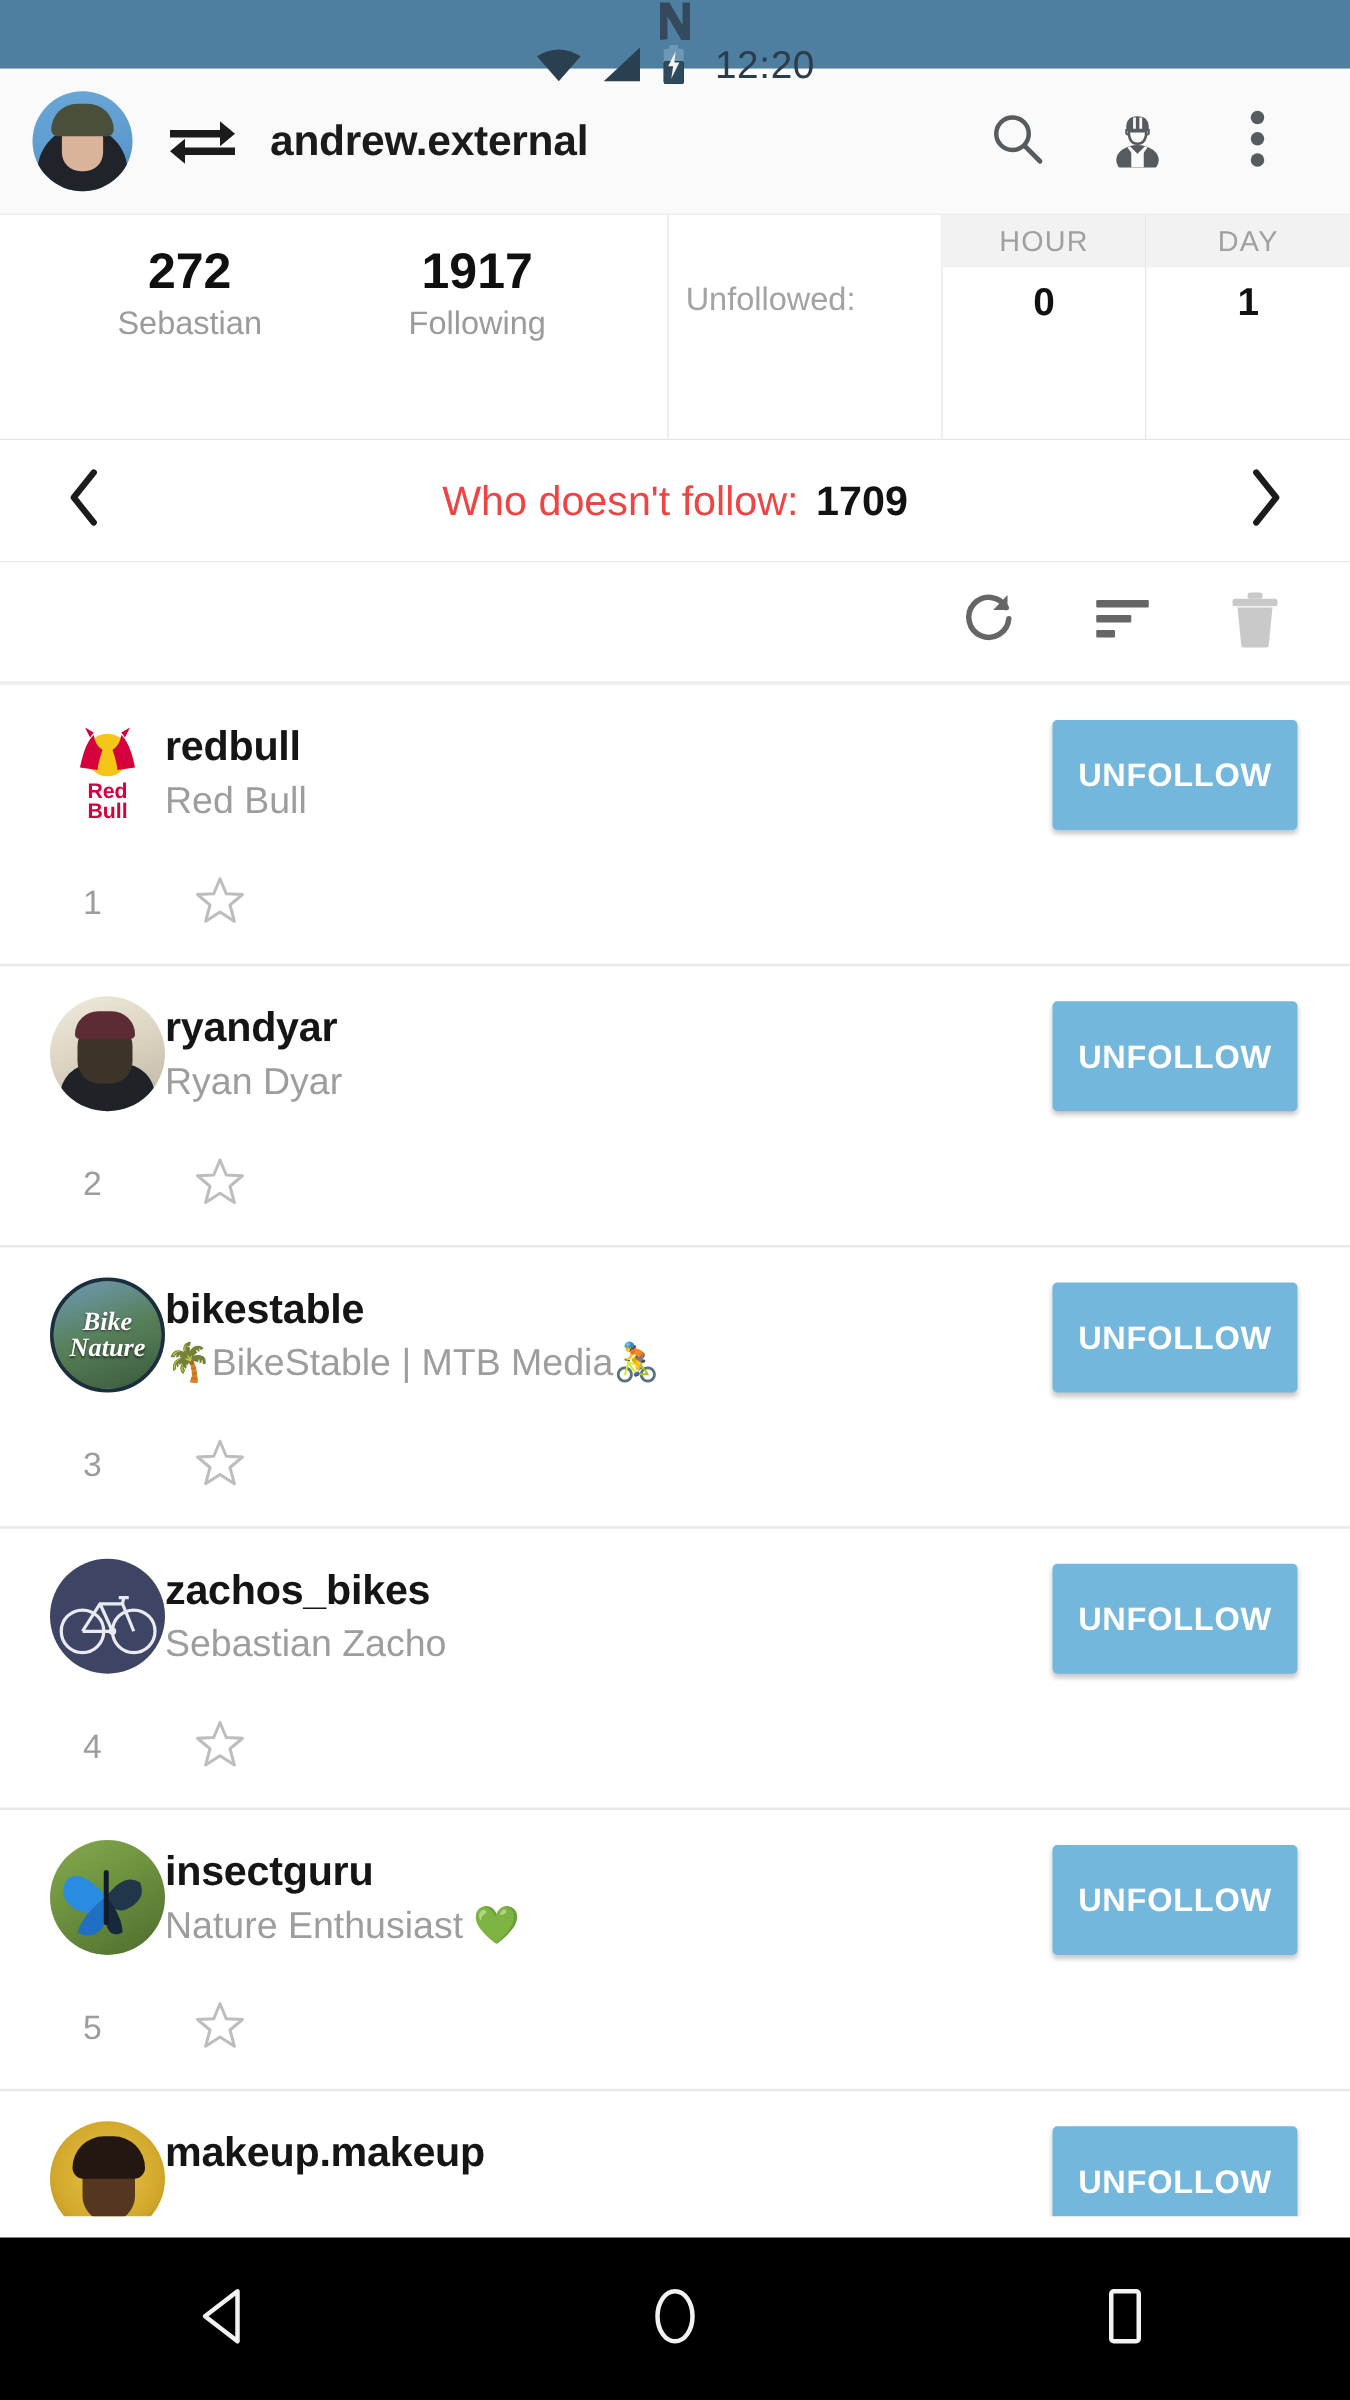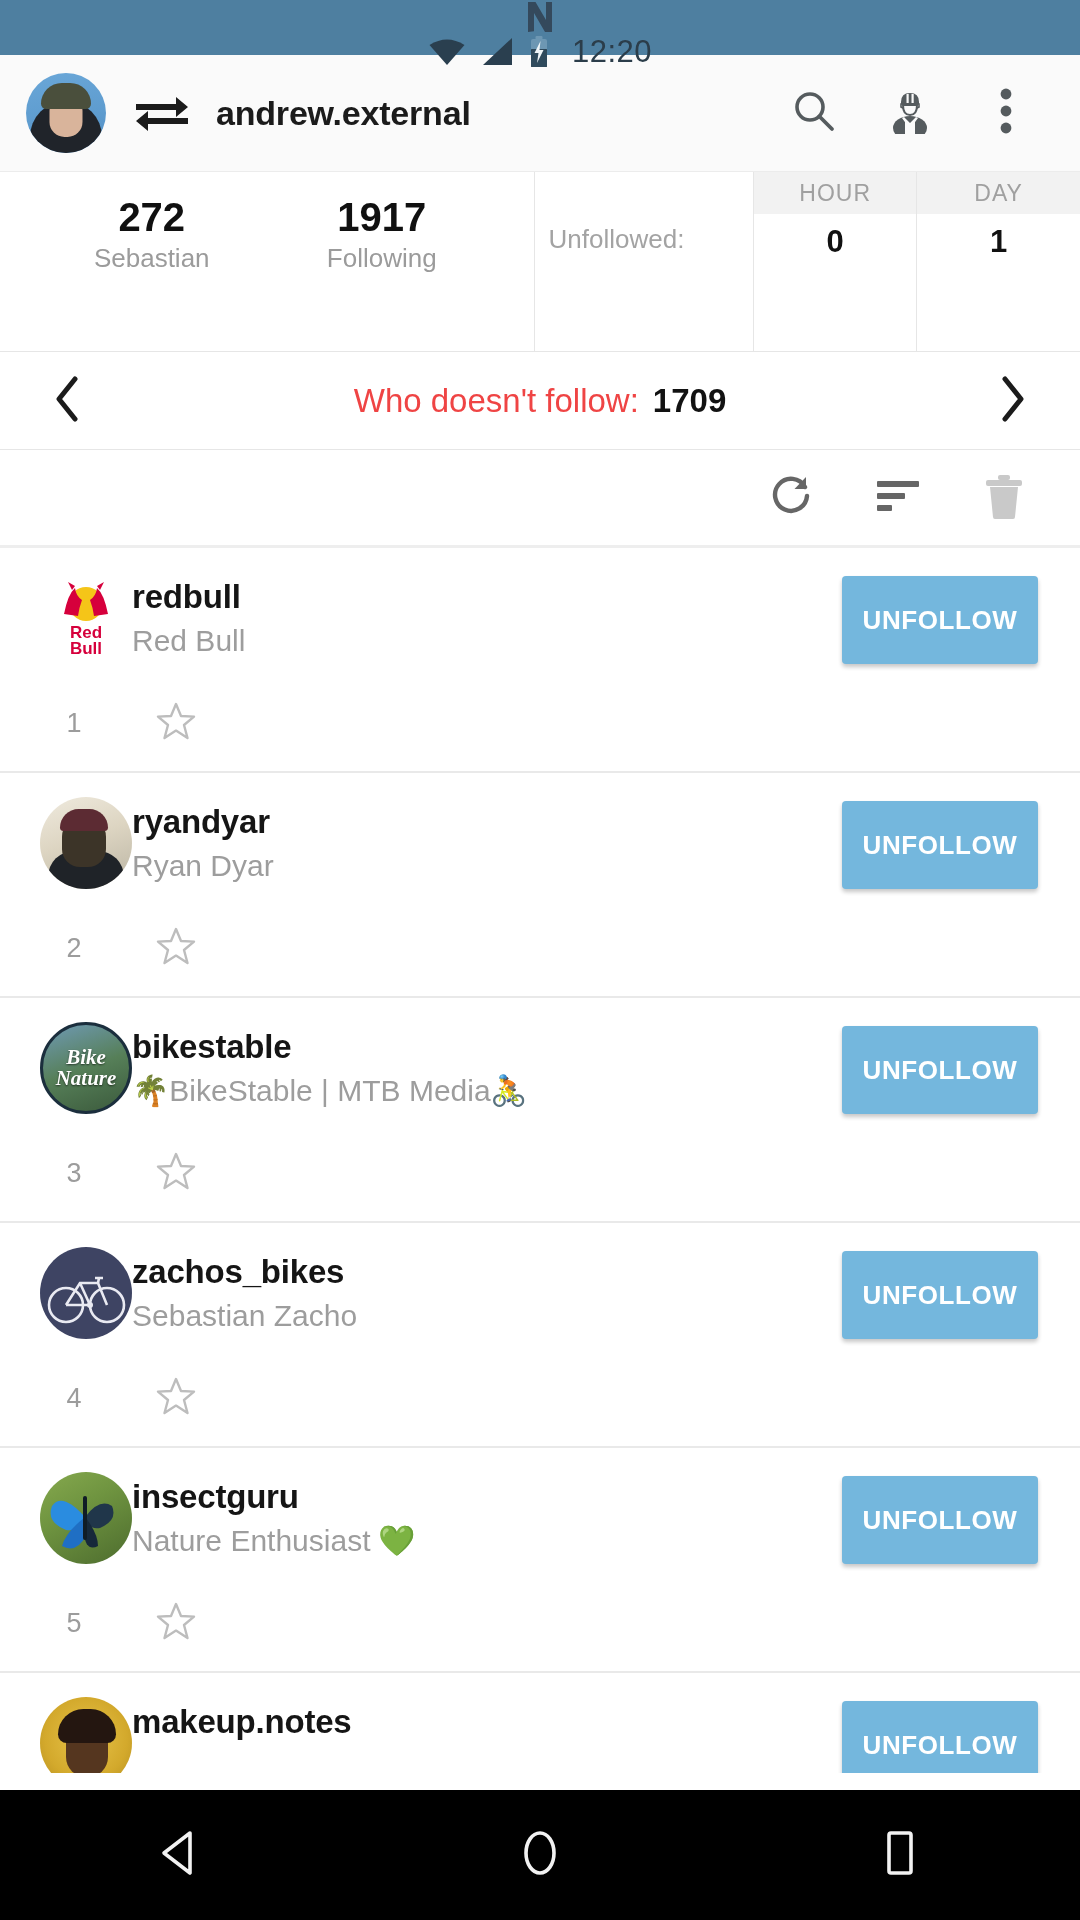--- a/index.html
+++ b/index.html
@@ -489,21 +489,21 @@
       </div>
     </div>
 
     <div class="urow partial">
       <div class="urow-top">
         <div class="uavatar av-makeup">
           <div class="m-face"></div>
           <div class="m-hair"></div>
         </div>
         <div class="uinfo">
-          <div class="uname">makeup.notes</div>
+          <div class="uname">makeup.makeup</div>
         </div>
       </div>
       <button class="ubtn">UNFOLLOW</button>
     </div>
 
   </div>
 
   <div class="androidnav">
     <div class="an-btn">
       <span>

